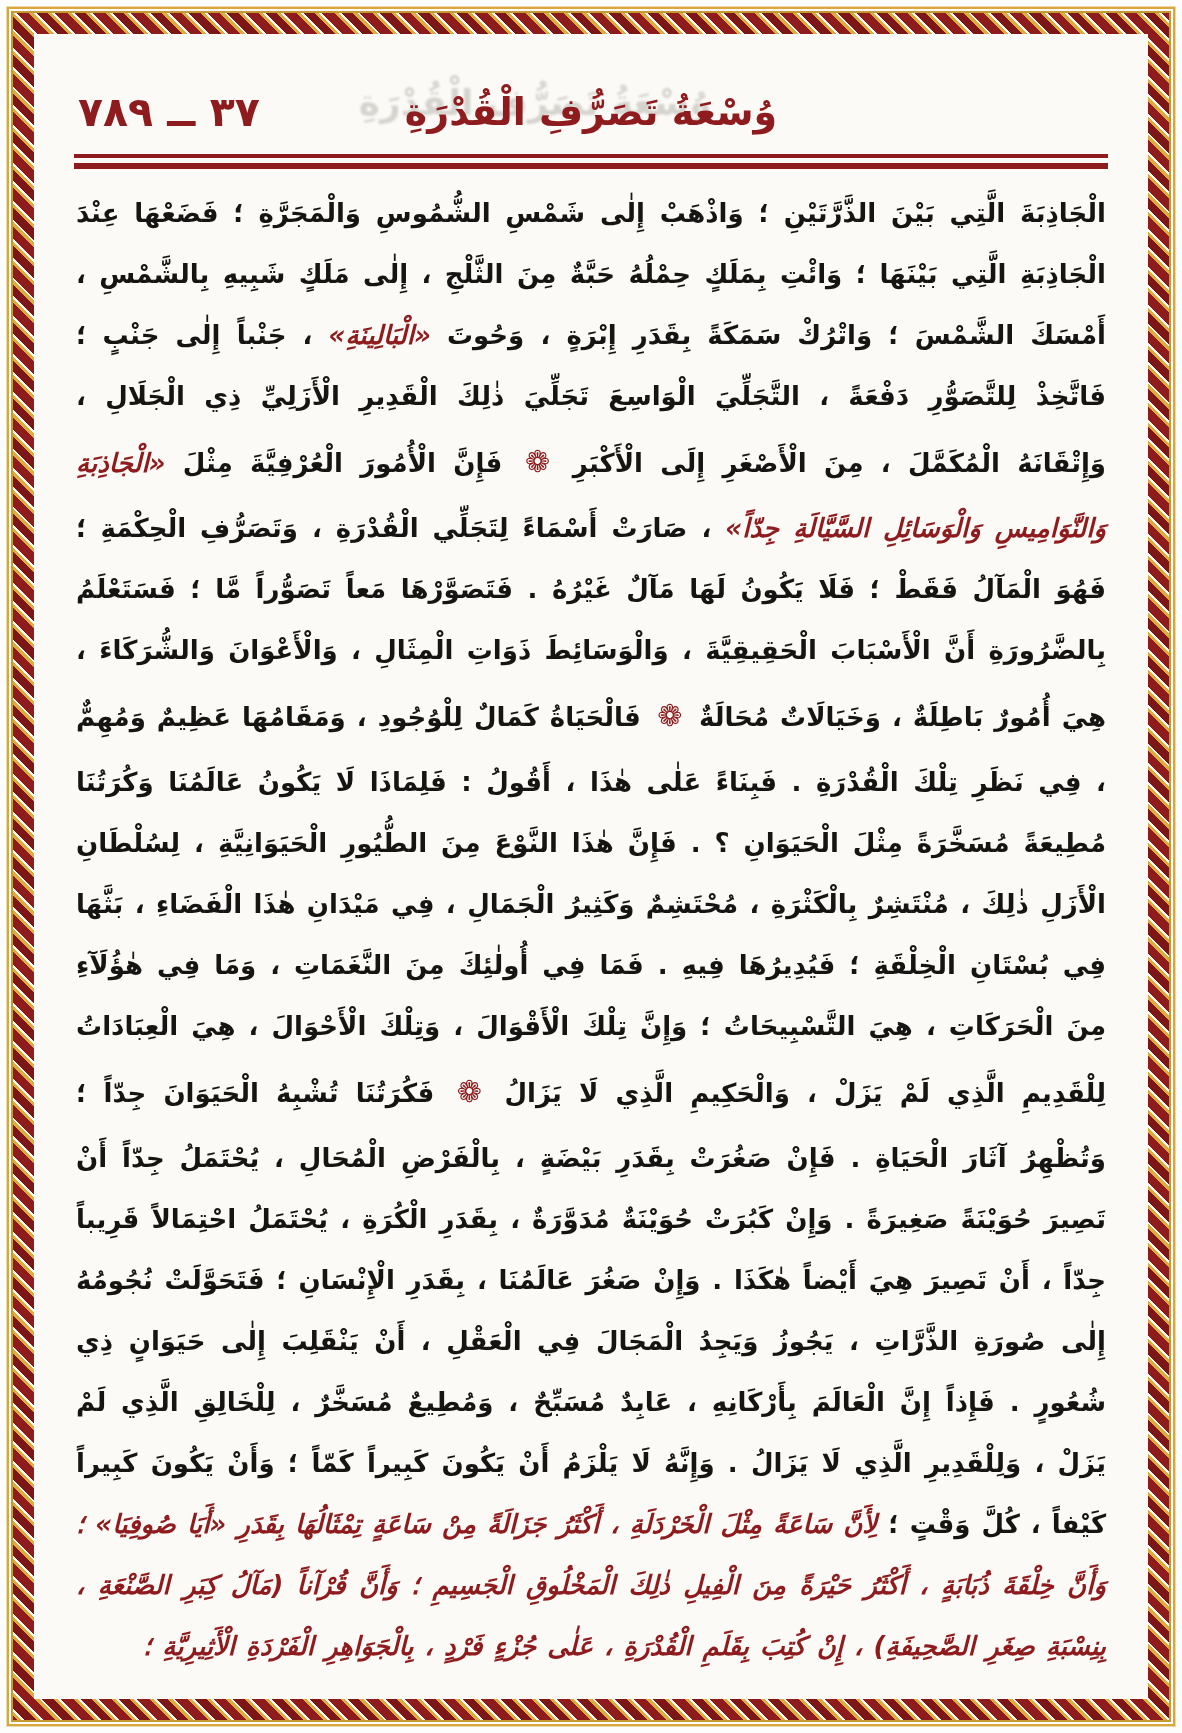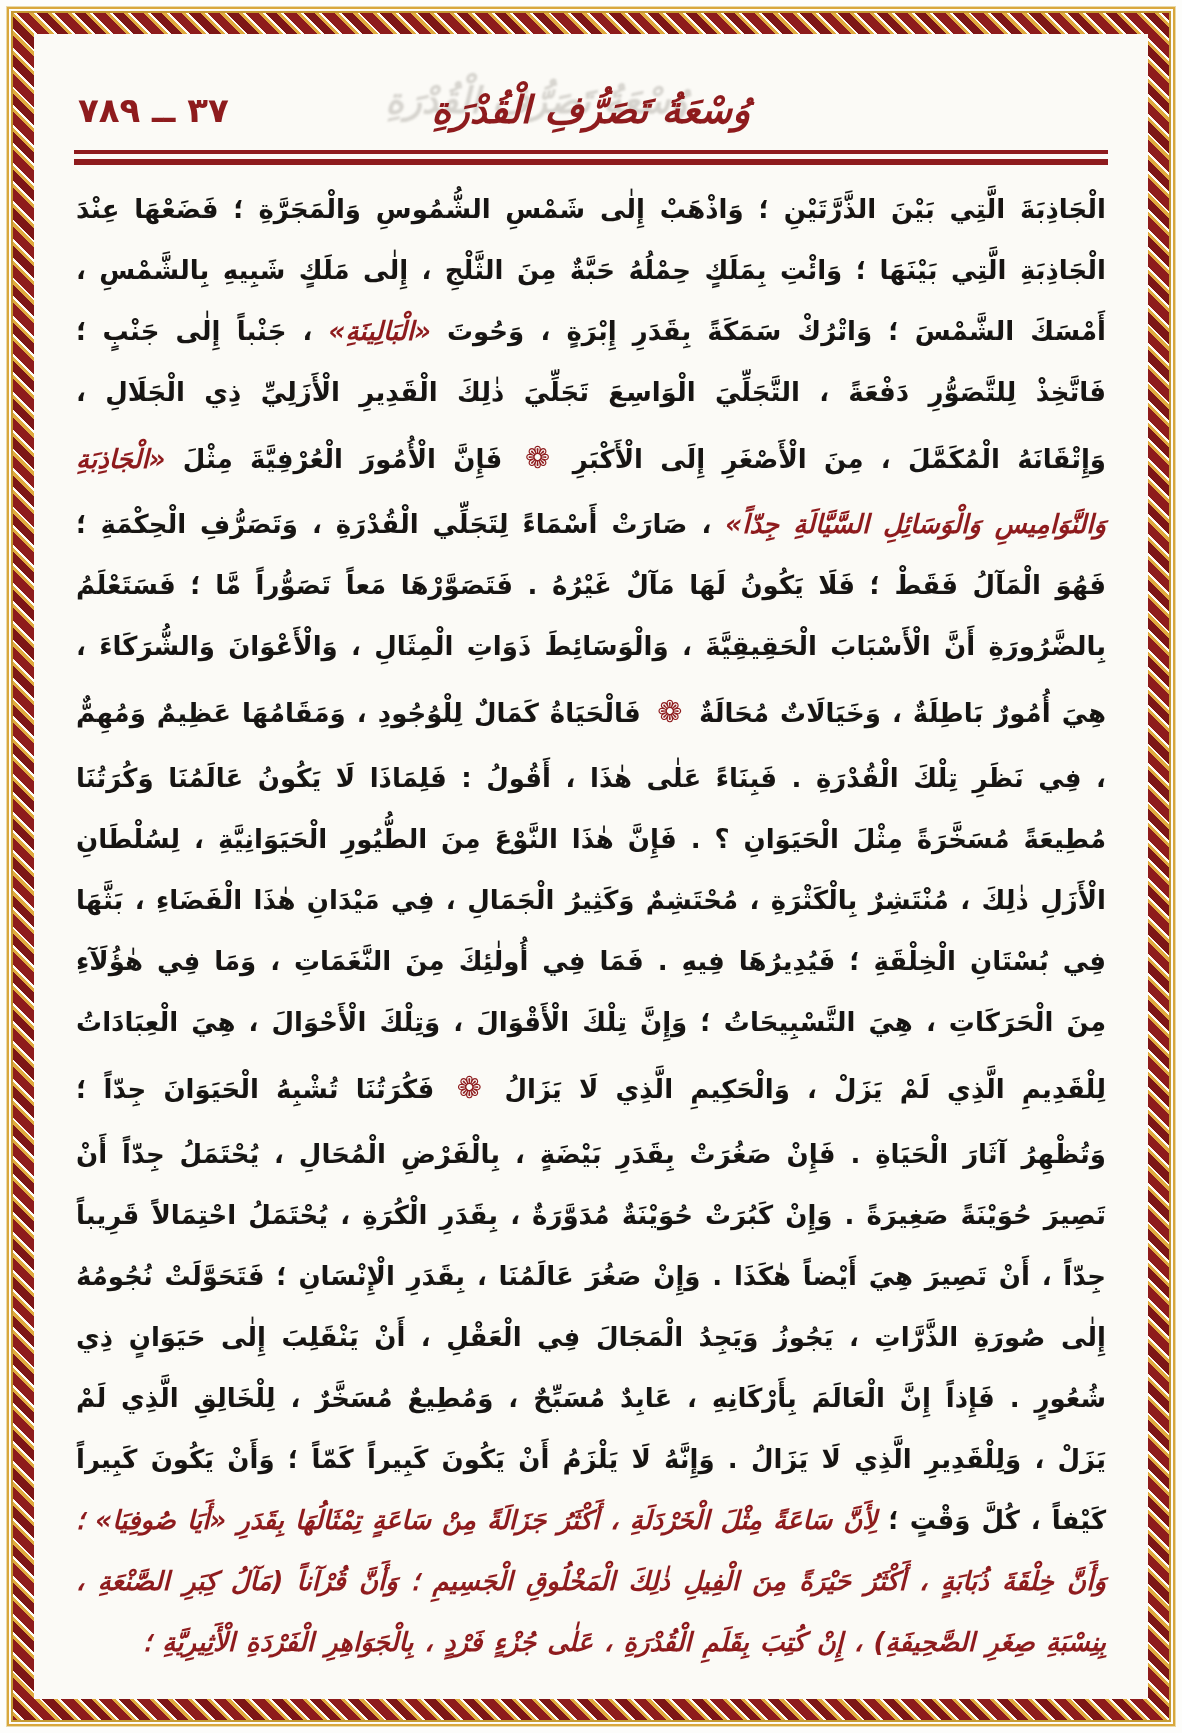--- a/index.html
+++ b/index.html
@@ -41,24 +41,24 @@
     grid-template-columns:1fr auto 1fr;
     align-items:center;
     direction:ltr;
     margin:0 6px 18px 6px;
   }
   .page-number{
     direction:rtl;
     justify-self:start;
     color:var(--accent,#8e1b1d);
     font-weight:bold;
-    font-size:34px;
+    font-size:41px;
     letter-spacing:1px;
   }
-  .title-wrap{position:relative;justify-self:center;font-style:italic;}
+  .title-wrap{position:relative;justify-self:center;}
   .title{
     position:relative;
     margin:0;
     color:var(--accent,#8e1b1d);
     font-size:38px;
     font-weight:bold;
     direction:rtl;
     z-index:2;
   }
   .title-ghost{

